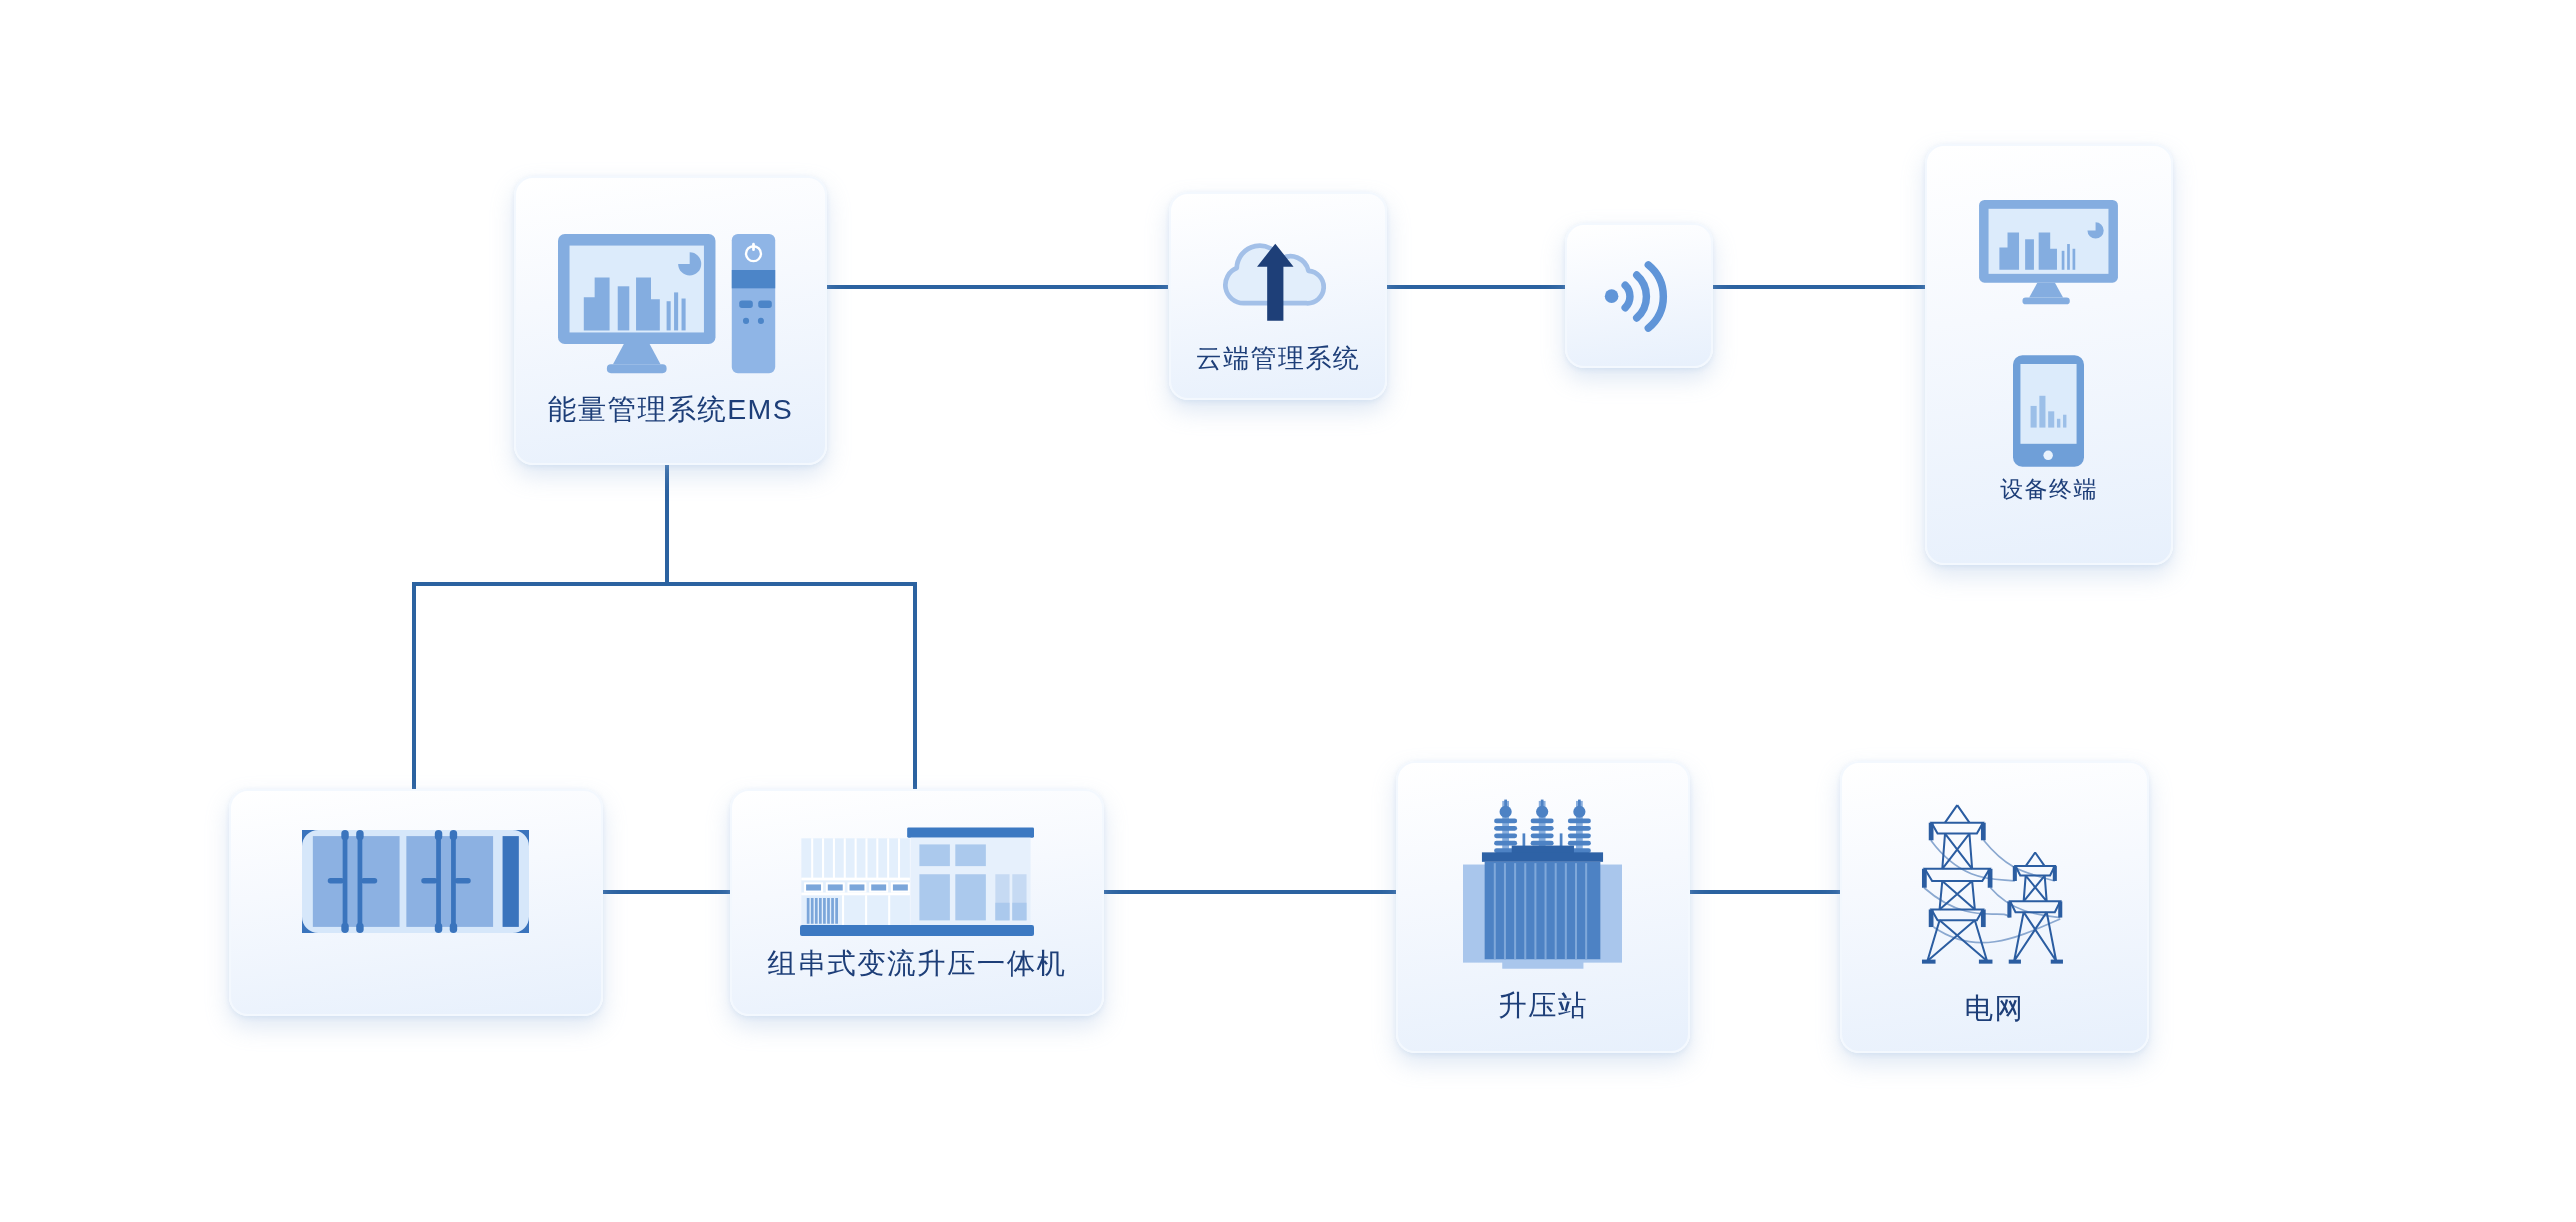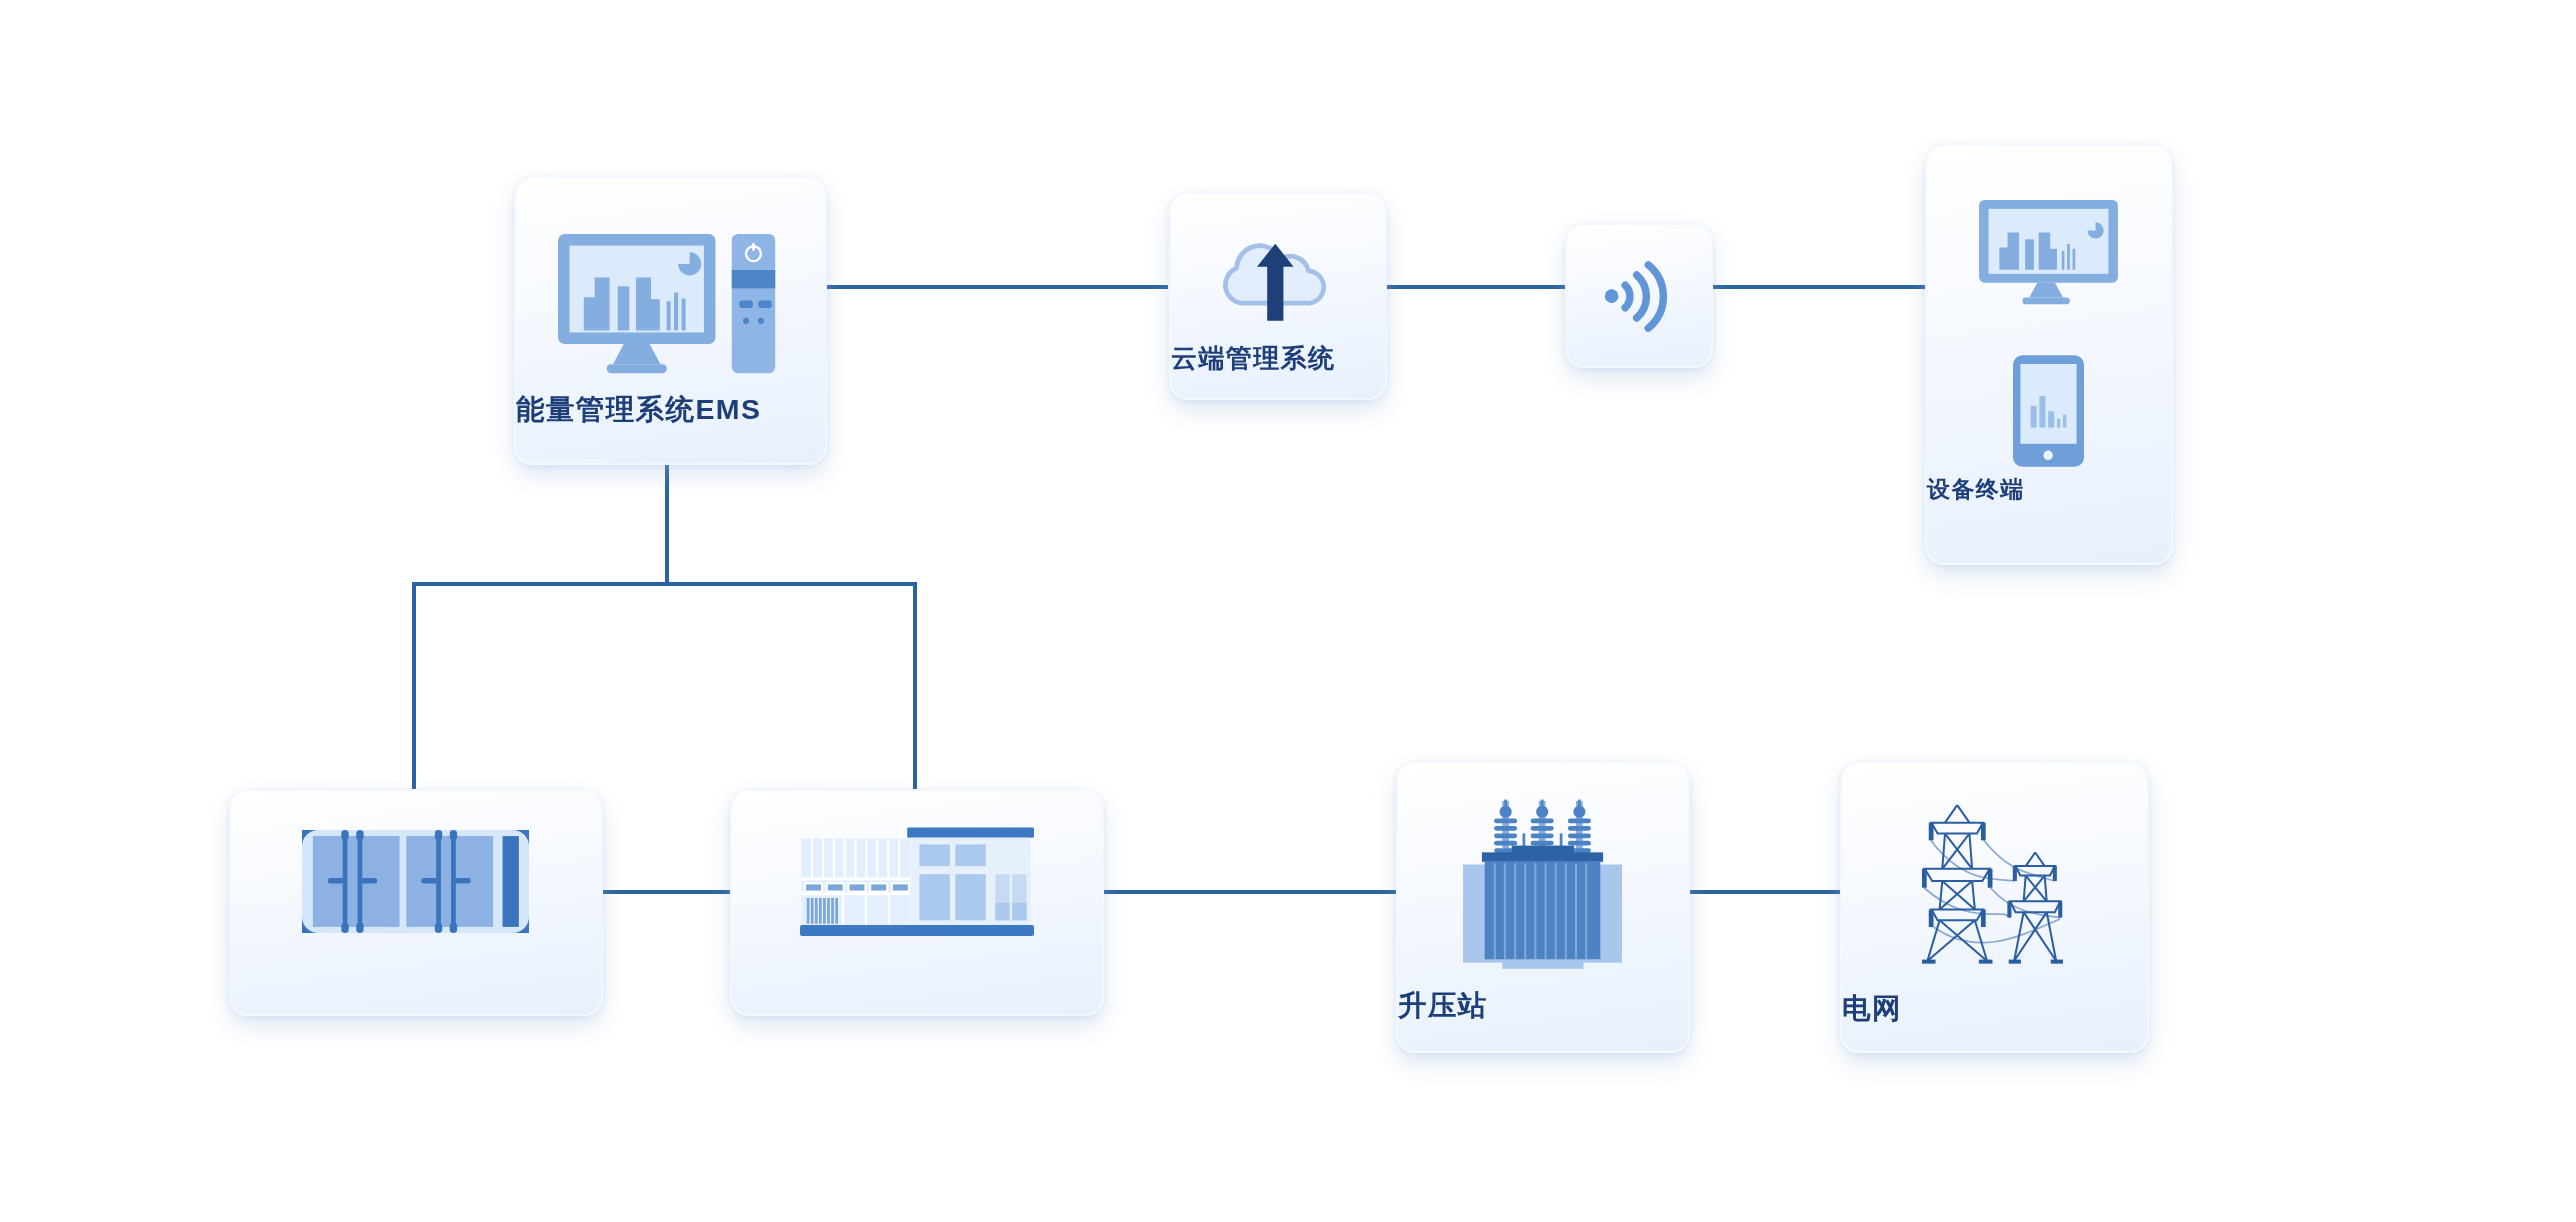--- a/index.html
+++ b/index.html
@@ -2,22 +2,22 @@
 <html style="font-size:11px"><head>
 <meta charset="utf-8">
 <style>
   html,body{margin:0;padding:0;background:#ffffff;}
   #stage{position:relative;width:2576px;height:1222px;background:#ffffff;overflow:hidden;
          font-family:"Liberation Sans","DejaVu Sans",sans-serif;}
   .card{position:absolute;border-radius:19px;border:2px solid #f3f8fe;
         background:linear-gradient(172deg,#ffffff 0%,#f6f9fe 40%,#e7f0fc 100%);
         box-shadow:0 11px 23px rgba(148,178,219,0.30),0 1.4px 5.4px rgba(160,190,228,0.22);}
   .card .icon{position:absolute;}
-  .card .label{position:absolute;left:0;width:100%;text-align:left;
-        font-weight:700;color:#1d3e78;letter-spacing:1.4px;line-height:1.2;}
+  .card .label{position:absolute;left:0;width:100%;text-align:center;
+        font-weight:400;color:#1d3e78;letter-spacing:1.4px;line-height:1.2;}
   .line{position:absolute;background:#2b62a0;}
 </style>
 </head>
 <body>
 
 <div id="stage">
 
   <div>
     <div class="line" style="left:823px;top:285px;width:345px;height:4.1px"></div>
     <div class="line" style="left:1382px;top:285px;width:183px;height:4.1px"></div>
@@ -175,20 +175,21 @@
       <rect x="176" y="33" width="45" height="32" fill="#abc9ed"></rect>
       <rect x="229" y="33" width="45" height="32" fill="#abc9ed"></rect>
       <rect x="176" y="77" width="45" height="68" fill="#abc9ed"></rect>
       <rect x="229" y="77" width="45" height="68" fill="#abc9ed"></rect>
       <rect x="288" y="77" width="21" height="68" fill="#c6daf3"></rect>
       <rect x="313" y="77" width="21" height="68" fill="#c6daf3"></rect>
       <rect x="288" y="119" width="21" height="26" fill="#abc9ed"></rect>
       <rect x="313" y="119" width="21" height="26" fill="#abc9ed"></rect>
       <rect x="0" y="152" width="345" height="16" rx="3" fill="#3c79c2"></rect>
     </svg>
+    <div class="label" style="top:155px;font-size:28.5px">组串式变流升压一体机</div>
   </div>
 
   <div class="card" style="left:1840px;top:761px;width:305px;height:288px">
     <svg class="icon" style="left:61px;top:35px" width="183" height="170" viewBox="0 0 270 250">
       <g fill="none" stroke="#8aa8d0" stroke-width="2.5">
         <path d="M41 62 C 90 128, 140 118, 165 122"></path>
         <path d="M119 62 C 150 100, 170 108, 224 122"></path>
         <path d="M31 132 C 100 192, 148 160, 157 176"></path>
         <path d="M129 132 C 160 168, 200 172, 232 176"></path>
         <path d="M45 190 C 110 235, 170 205, 232 178"></path>

